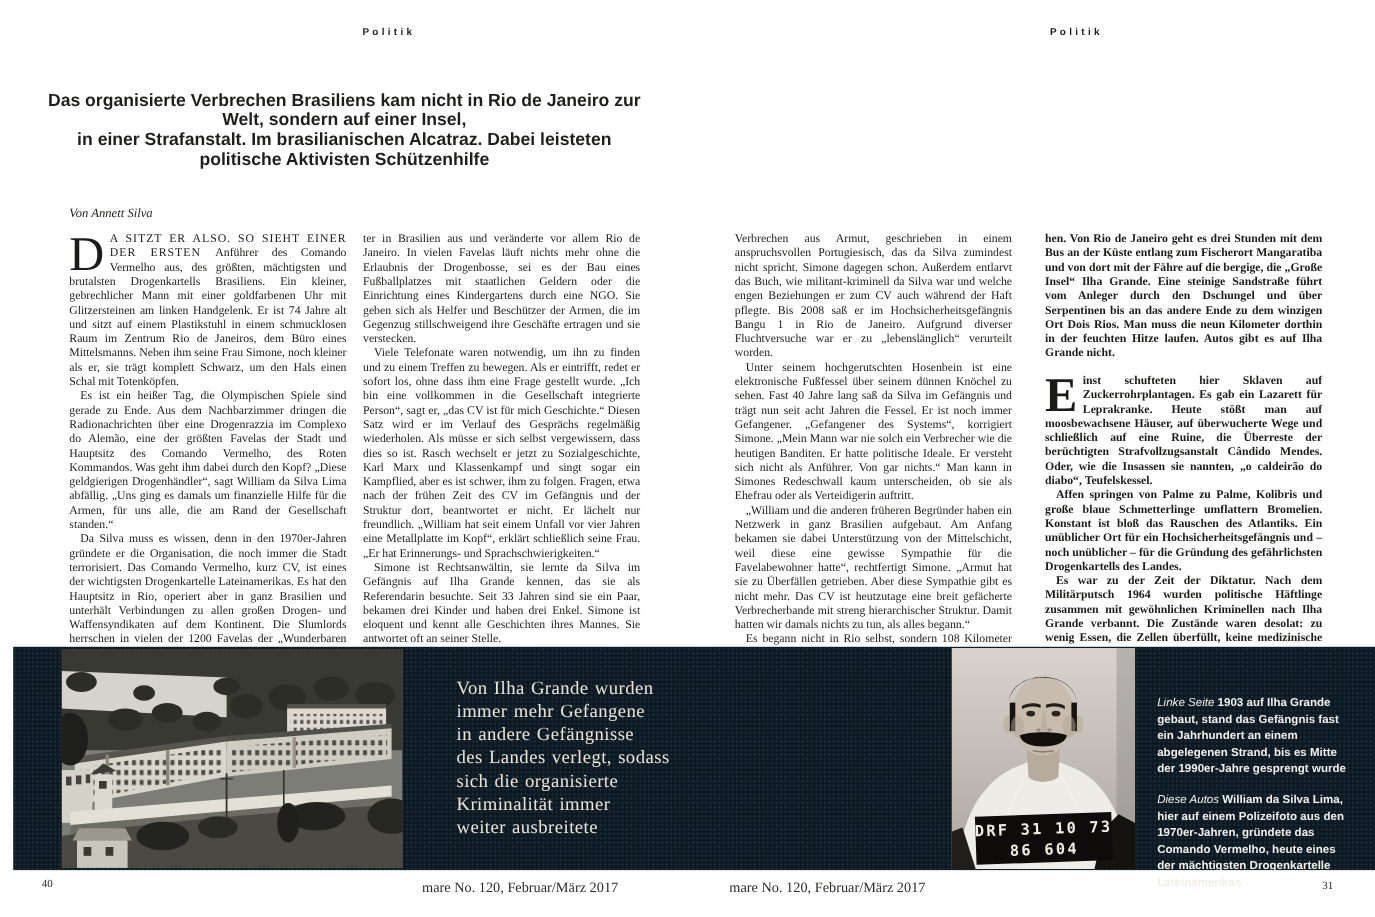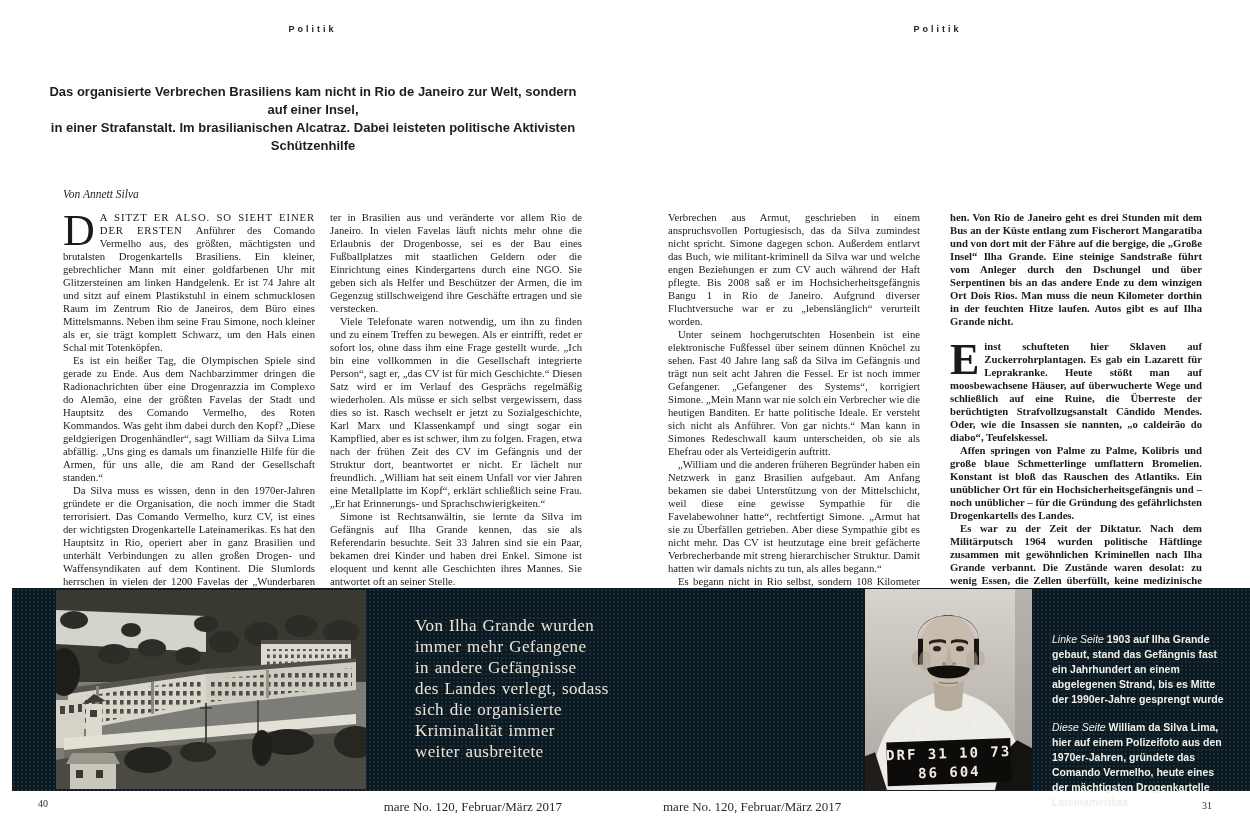--- a/index.html
+++ b/index.html
@@ -8,35 +8,35 @@
     background:#ffffff;color:#1d1d1b;
     font-family:"Liberation Serif","DejaVu Sans",serif;
     -webkit-font-smoothing:antialiased;
   }
   .abs{position:absolute;}
 
   
   .section-label{
     top:24px;width:625px;text-align:center;
     font-family:"Liberation Sans",sans-serif;font-weight:bold;
-    font-size:9px;letter-spacing:3px;color:#1d1d1b;
+    font-size:9px;letter-spacing:3px;color:#1d1d1b;padding-left:41px;
   }
   .section-left{left:0;}
   .section-right{left:625px;}
 
   
   .headline{left:40px;top:74px;width:546px;text-align:center;}
   .title{
     font-family:"Liberation Serif",serif;font-weight:normal;
     font-variant:small-caps;font-size:32px;line-height:34px;
     letter-spacing:2px;color:#191918;margin:0;
   }
   .subtitle{
     margin-top:9px;font-family:"Liberation Sans",sans-serif;font-weight:bold;
-    font-size:13px;line-height:18px;color:#1e1e1d;white-space:pre-line;
+    font-size:16px;line-height:18px;color:#1e1e1d;white-space:pre-line;
   }
   .byline{left:63px;top:188px;font-style:italic;font-size:11.5px;color:#1d1d1b;}
 
   
   .col{
     top:211px;width:252px;text-align:justify;
     font-size:10.7px;line-height:13px;color:#1b1b1a;
   }
   .col-1{left:63px;} .col-2{left:330px;} .col-3{left:668px;} .col-4{left:950px;font-weight:bold;}
   .col p{margin:0;}
@@ -223,21 +223,21 @@
       <text x="84" y="170" text-anchor="middle" fill="#efece4" font-family="DejaVu Sans Mono, monospace" font-weight="bold" font-size="14" letter-spacing="2">DRF 31 10 73</text>
       <text x="84" y="189" text-anchor="middle" fill="#efece4" font-family="DejaVu Sans Mono, monospace" font-weight="bold" font-size="14" letter-spacing="2">86 604</text>
     </g>
   </svg>
 
   <div class="abs captions">
     <div class="caption">
       <span class="intro">Linke Seite</span><span> 1903 auf Ilha Grande gebaut, stand das Gefängnis fast ein Jahrhundert an einem abgelegenen Strand, bis es Mitte der 1990er-Jahre gesprengt wurde</span>
     </div>
     <div class="caption">
-      <span class="intro">Diese Seite</span><span> William da Silva Lima, hier auf einem Polizeifoto aus den 1970er-Jahren, gründete das Comando Vermelho, heute eines der mächtigsten Drogenkartelle Lateinamerikas</span>
+      <span class="intro">Diese Autos</span><span> William da Silva Lima, hier auf einem Polizeifoto aus den 1970er-Jahren, gründete das Comando Vermelho, heute eines der mächtigsten Drogenkartelle Lateinamerikas</span>
     </div>
   </div>
 </div>
 
 <div class="abs pagenum pagenum-left">40</div>
 <div class="abs imprint imprint-left">mare No. 120, Februar/März 2017</div>
 <div class="abs imprint imprint-right">mare No. 120, Februar/März 2017</div>
 <div class="abs pagenum pagenum-right">31</div>
 
 </body></html>

